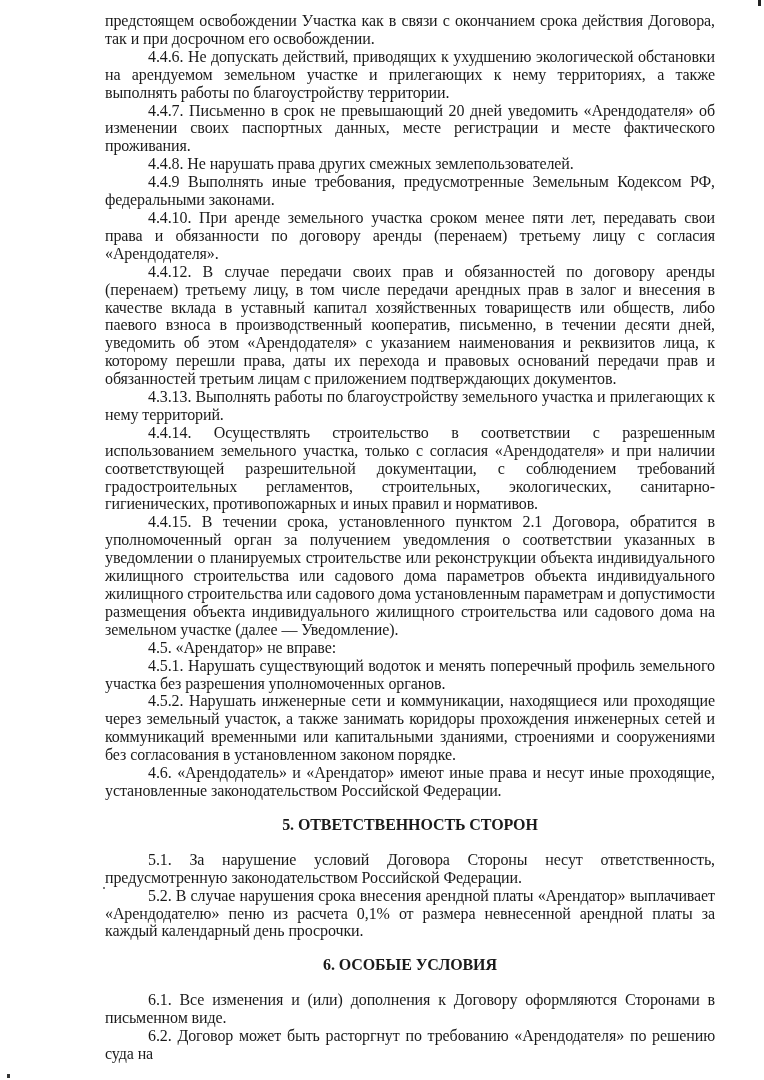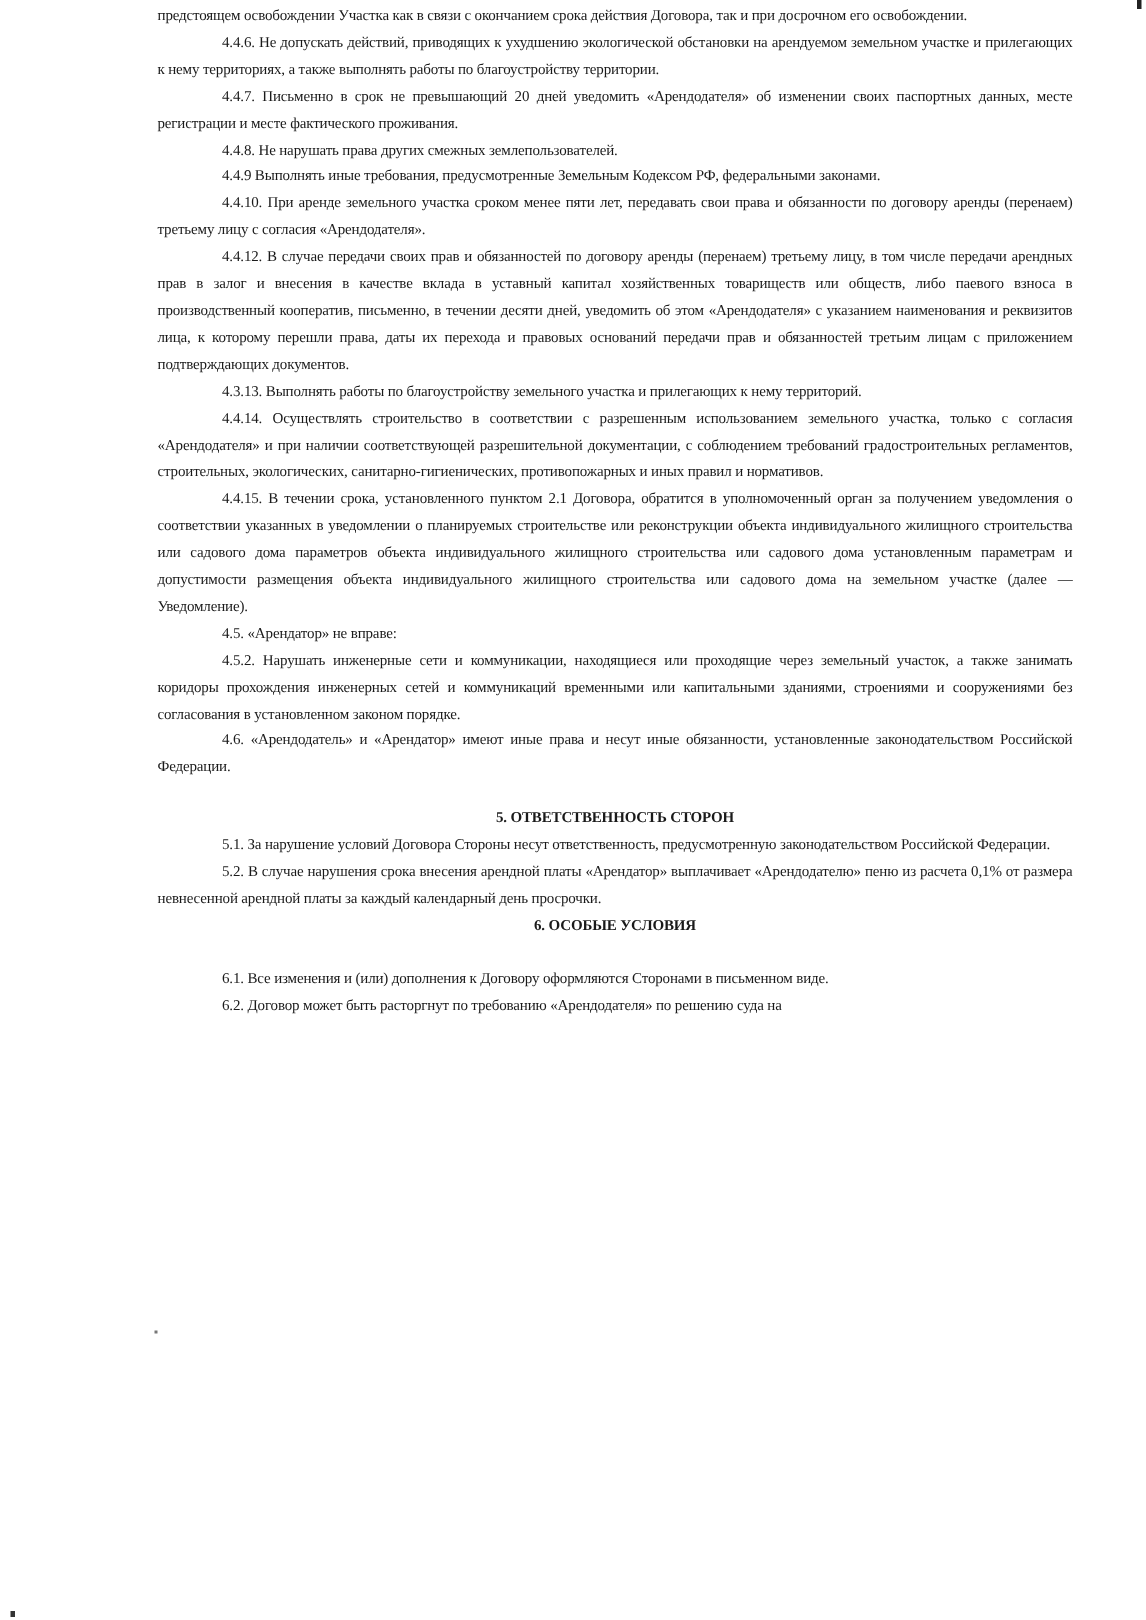--- a/index.html
+++ b/index.html
@@ -11,44 +11,44 @@
       width: 764px;
       height: 1080px;
       overflow: hidden;
       position: relative;
       font-family: "Liberation Serif", "DejaVu Serif", serif;
       color: #1a1a1a;
     }
     .page {
       position: absolute;
       left: 105px;
-      top: 2px;
+      top: 12px;
       width: 610px;
-      font-size: 10px;
+      font-size: 16px;
       line-height: 17.9px;
       text-align: justify;
       letter-spacing: -0.1px;
     }
     .p {
       margin: 0;
       text-indent: 0;
     }
     .p.indent {
       text-indent: 43px;
     }
     .p .num-bold {
       font-weight: normal;
     }
     .heading {
       text-align: center;
       font-weight: bold;
       margin: 0;
     }
-    .h5 { margin-top: 16px; }
-    .h6 { margin-bottom: 17px; }
+    .h5 { margin-top: 16px; margin-bottom: 17px; }
+    .h6 { margin-top: 16px; margin-bottom: 17px; }
     .corner-mark {
       position: absolute;
       right: 3px;
       top: 0px;
       width: 3px;
       height: 6px;
       background: #222;
     }
     .dot-mark {
       position: absolute;
@@ -81,23 +81,24 @@
   <p class="p indent">4.4.7. Письменно в  срок не превышающий 20 дней уведомить «Арендодателя» об изменении своих паспортных данных, месте регистрации и месте фактического проживания.</p>
   <p class="p indent">4.4.8. Не нарушать права других смежных землепользователей.</p>
   <p class="p indent">4.4.9 Выполнять иные требования, предусмотренные Земельным Кодексом РФ, федеральными законами.</p>
   <p class="p indent">4.4.10. При аренде земельного участка  сроком менее пяти лет, передавать свои права и обязанности по договору аренды (перенаем) третьему лицу с согласия «Арендодателя».</p>
   <p class="p indent">4.4.12. В случае передачи своих прав и обязанностей по договору аренды (перенаем) третьему лицу, в том числе передачи арендных прав в залог и внесения в качестве вклада в уставный капитал хозяйственных товариществ или обществ, либо паевого взноса в производственный кооператив, письменно, в течении десяти дней, уведомить об этом «Арендодателя» с указанием наименования и реквизитов лица, к которому перешли права, даты их перехода и правовых оснований передачи прав и обязанностей третьим лицам с приложением подтверждающих документов.</p>
   <p class="p indent">4.3.13. Выполнять работы по благоустройству земельного участка и прилегающих к нему территорий.</p>
   <p class="p indent">4.4.14. Осуществлять строительство в соответствии с разрешенным использованием земельного участка, только с согласия «Арендодателя» и при наличии соответствующей разрешительной документации, с соблюдением требований градостроительных регламентов, строительных, экологических, санитарно-гигиенических, противопожарных и иных правил и нормативов.</p>
   <p class="p indent">4.4.15. В течении срока, установленного пунктом 2.1 Договора, обратится в уполномоченный орган за получением  уведомления о соответствии указанных в уведомлении о планируемых строительстве или реконструкции объекта индивидуального жилищного строительства или садового дома параметров объекта индивидуального жилищного строительства или садового дома установленным параметрам и допустимости размещения объекта индивидуального жилищного строительства или садового дома на земельном участке (далее — Уведомление).</p>
 
   <p class="p indent"><span class="num-bold">4.5. «Арендатор» не вправе:</span></p>
+  <p class="p indent">4.5.1. Нарушать существующий водоток и менять поперечный профиль земельного участка без разрешения уполномоченных органов.</p>
   <p class="p indent">4.5.2. Нарушать инженерные сети и коммуникации, находящиеся или проходящие через земельный участок, а также занимать коридоры прохождения инженерных сетей и коммуникаций временными или капитальными зданиями, строениями и сооружениями без согласования в установленном законом порядке.</p>
 
-  <p class="p indent"><span class="num-bold">4.6.</span><span> «Арендодатель» и «Арендатор» имеют иные права и несут иные обязанности, установленные законодательством Российской Федерации.</span></p>
+  <p class="p indent"><span class="num-bold">4.6.</span><span> «Арендодатель» и «Арендатор» имеют иные права и несут иные проходящие, установленные законодательством Российской Федерации.</span></p>
 
   <p class="heading h5">5. ОТВЕТСТВЕННОСТЬ СТОРОН</p>
   <p class="p indent">5.1. За нарушение условий Договора Стороны несут ответственность, предусмотренную законодательством Российской Федерации.</p>
   <p class="p indent">5.2. В случае нарушения срока внесения арендной платы «Арендатор» выплачивает «Арендодателю» пеню из расчета 0,1% от размера невнесенной арендной платы за каждый календарный день просрочки.</p>
 
   <p class="heading h6">6. ОСОБЫЕ УСЛОВИЯ</p>
   <p class="p indent">6.1. Все изменения и (или) дополнения к Договору оформляются Сторонами в письменном виде.</p>
   <p class="p indent">6.2. Договор может быть расторгнут по требованию «Арендодателя» по решению суда на</p>
 
 </div>

